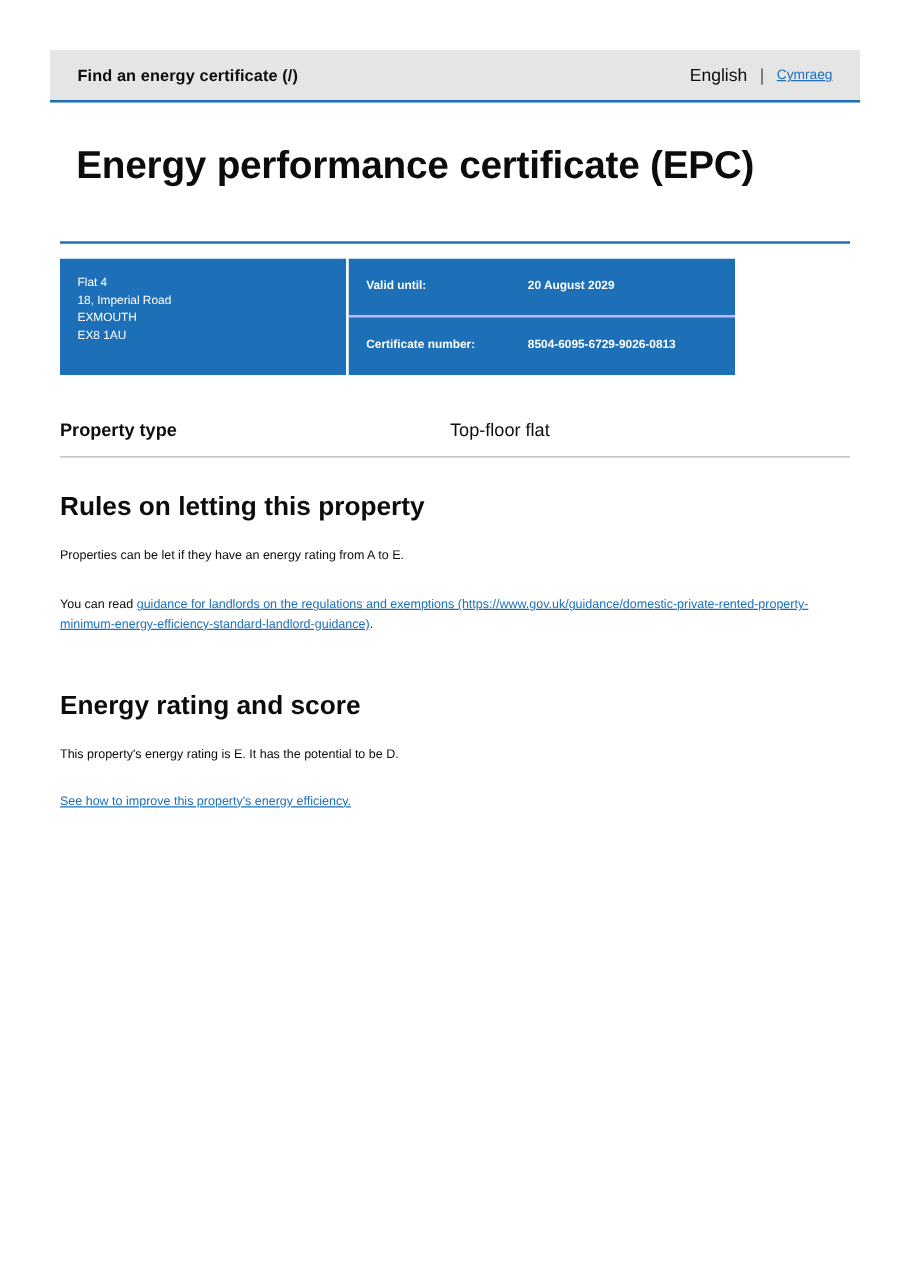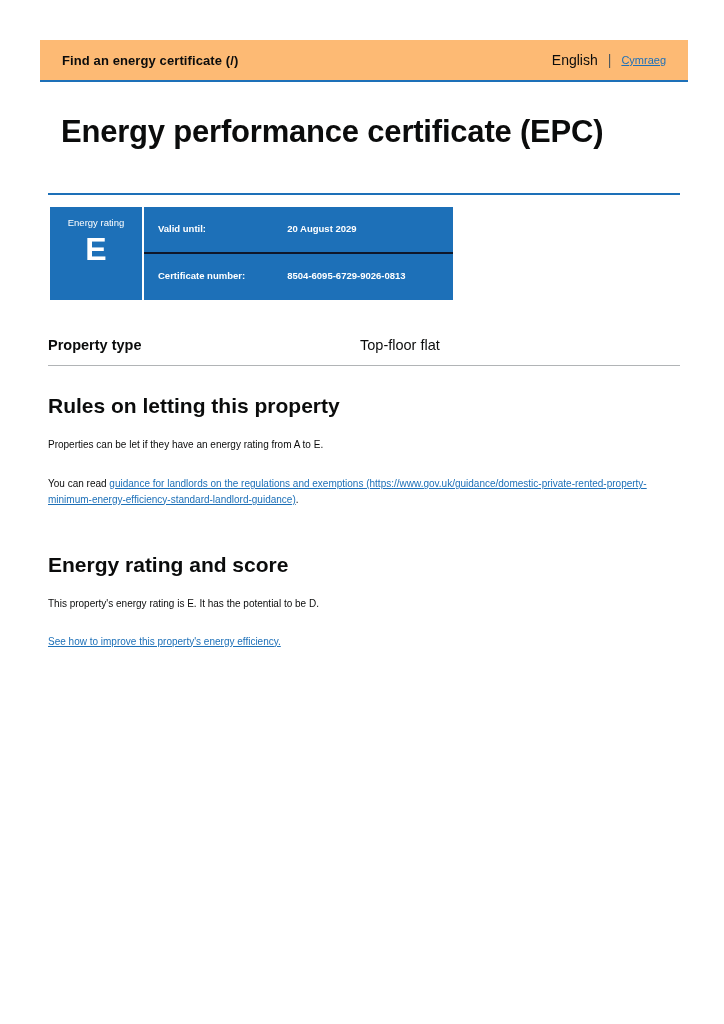--- a/index.html
+++ b/index.html
@@ -22,21 +22,21 @@
     position: relative;
   }
 
   
   .header {
     position: absolute;
     left: 40px;
     top: 40px;
     width: 648px;
     height: 42px;
-    background: #fdba74;
+    background: #e5e5e5;
     border-bottom: 2px solid #1d70b8;
     box-sizing: border-box;
     display: flex;
     align-items: center;
     justify-content: space-between;
     padding: 0 22px 0 22px;
   }
   .header-title {
     font-size: 13px;
     font-weight: bold;
@@ -132,21 +132,21 @@
     background: #1d70b8;
     color: #ffffff;
     flex: 1;
     display: flex;
     align-items: center;
     box-sizing: border-box;
     padding: 0 14px;
     font-size: 9.5px;
   }
   .cert-meta-row.second {
-    border-top: 2px solid #0f172a;
+    border-top: 2px solid #c4b5fd;
   }
   .cert-meta-key {
     width: 46%;
     font-weight: bold;
     line-height: 1.35;
   }
   .cert-meta-val {
     width: 54%;
     font-weight: bold;
     line-height: 1.35;
@@ -221,23 +221,25 @@
     </div>
   </div>
 
   <div class="content">
 
     <h1 class="doc-title">Energy performance certificate (EPC)</h1>
 
     <div class="rule"></div>
 
     <div class="cert-band">
-      <div class="cert-rating">
-        <div class="cert-rating-label">Energy rating</div>
-        <div class="cert-rating-letter">E</div>
+      <div class="cert-address">
+        <div>Flat 4</div>
+        <div>18, Imperial Road</div>
+        <div>EXMOUTH</div>
+        <div>EX8 1AU</div>
       </div>
       <div class="cert-meta">
         <div class="cert-meta-row">
           <div class="cert-meta-key">Valid until:</div>
           <div class="cert-meta-val">20 August 2029</div>
         </div>
         <div class="cert-meta-row second">
           <div class="cert-meta-key">Certificate number:</div>
           <div class="cert-meta-val">8504-6095-6729-9026-0813</div>
         </div>

